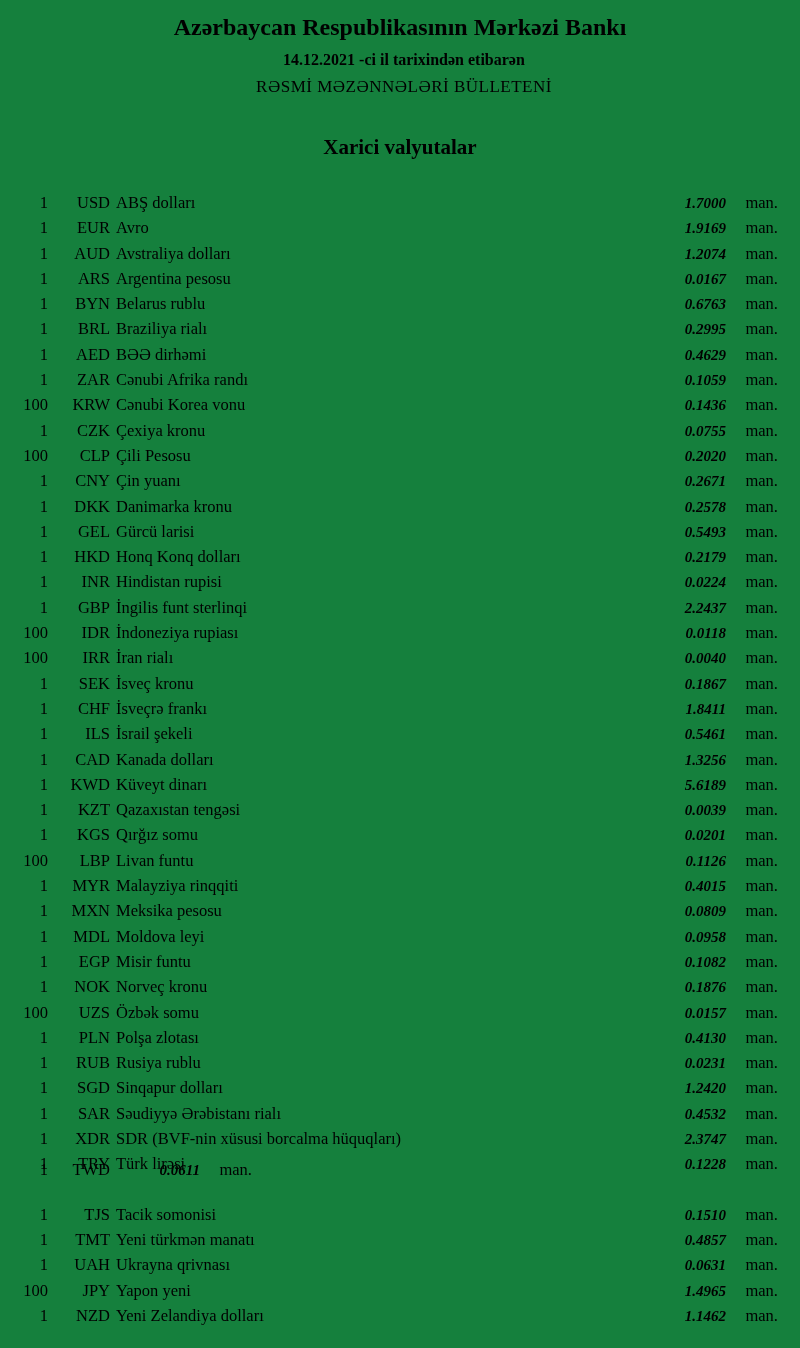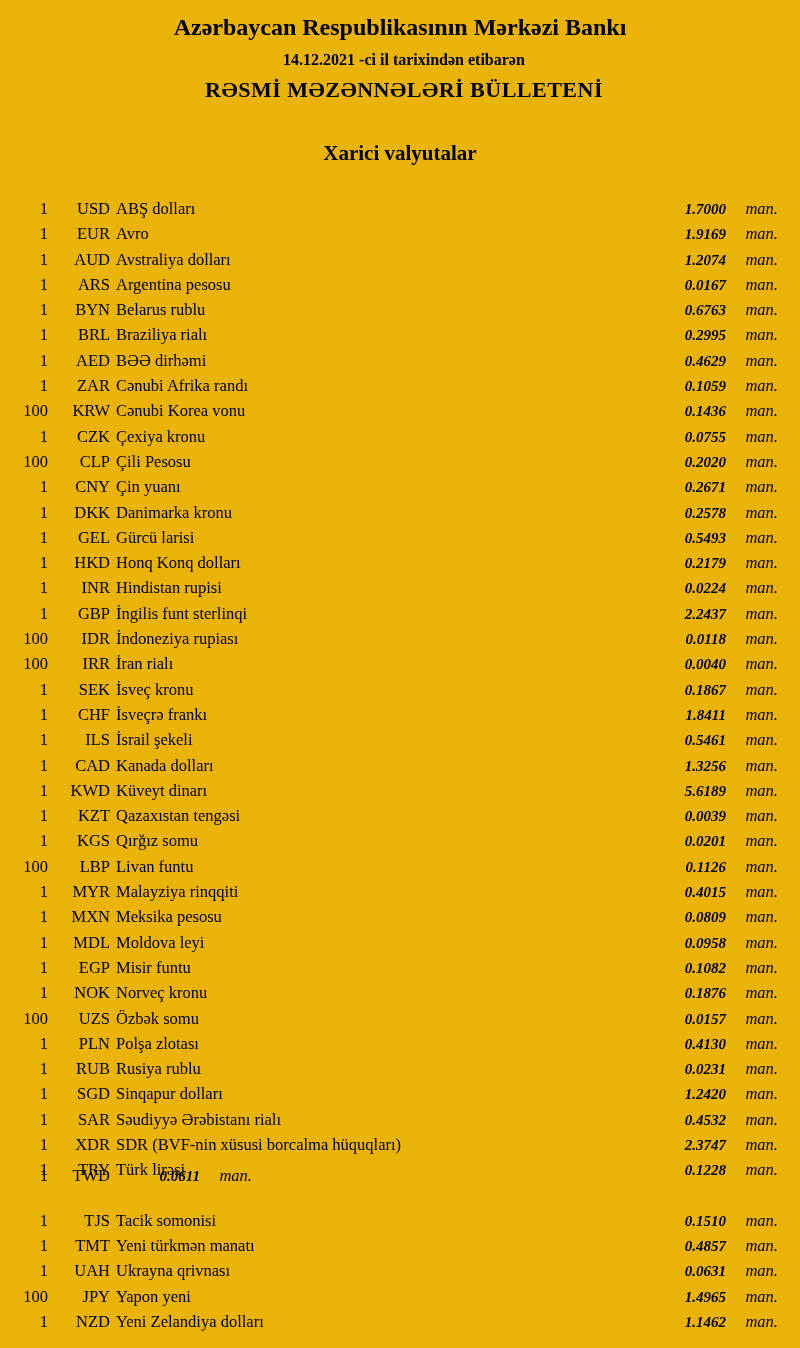--- a/index.html
+++ b/index.html
@@ -6,43 +6,43 @@
     margin: 0;
     padding: 0;
     background: #ffffff;
     color: #000000;
     font-family: "Liberation Serif", "DejaVu Serif", serif;
   }
   .page {
     width: 800px;
     min-height: 1348px;
     margin: 0 auto;
-    background: #eab308;
+    background: #15803d;
     box-sizing: border-box;
     padding: 10px 0 10px 0;
   }
   .doc-header { text-align: center; }
   .doc-title {
     font-size: 24px;
     font-weight: bold;
     margin: 4px 0 10px 0;
   }
   .doc-date {
     font-size: 16px;
     font-weight: bold;
     margin: 0 0 8px 8px;
   }
   .doc-subtitle {
     font-size: 16.5px;
     font-weight: bold;
     margin: 0 0 6px 0;
   }
   .doc-bulletin {
-    font-size: 22px;
-    font-weight: bold;
+    font-size: 17px;
+    font-weight: normal;
     letter-spacing: 0.5px;
     margin: 0 0 0 8px;
   }
   .section-title {
     text-align: center;
     font-size: 21px;
     font-weight: bold;
     margin: 38px 0 10px 0;
   }
   .rates-table {
@@ -81,21 +81,20 @@
     text-align: right;
     font-weight: bold;
     font-style: italic;
     font-size: 15px;
   }
   .cell-unit {
     width: 52px;
     flex: 0 0 auto;
     text-align: right;
     font-size: 16.5px;
-    font-style: italic;
   }
 </style>
 </head>
 <body>
 
 <div class="page">
 
   <div class="doc-header">
     <div class="doc-title">Azərbaycan Respublikasının Mərkəzi Bankı</div>
     <div class="doc-date">14.12.2021 -ci il tarixindən etibarən</div>

